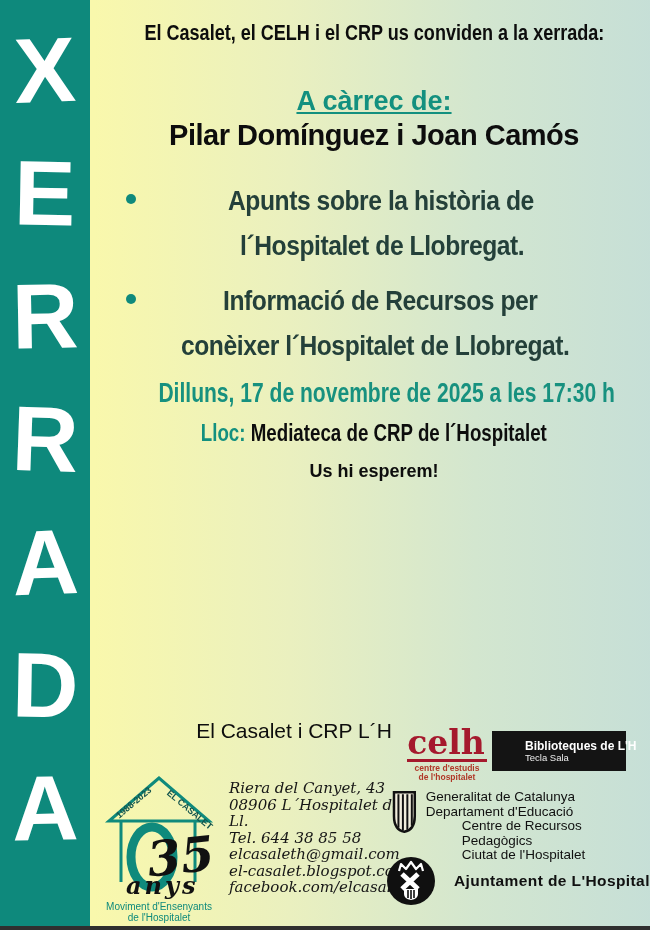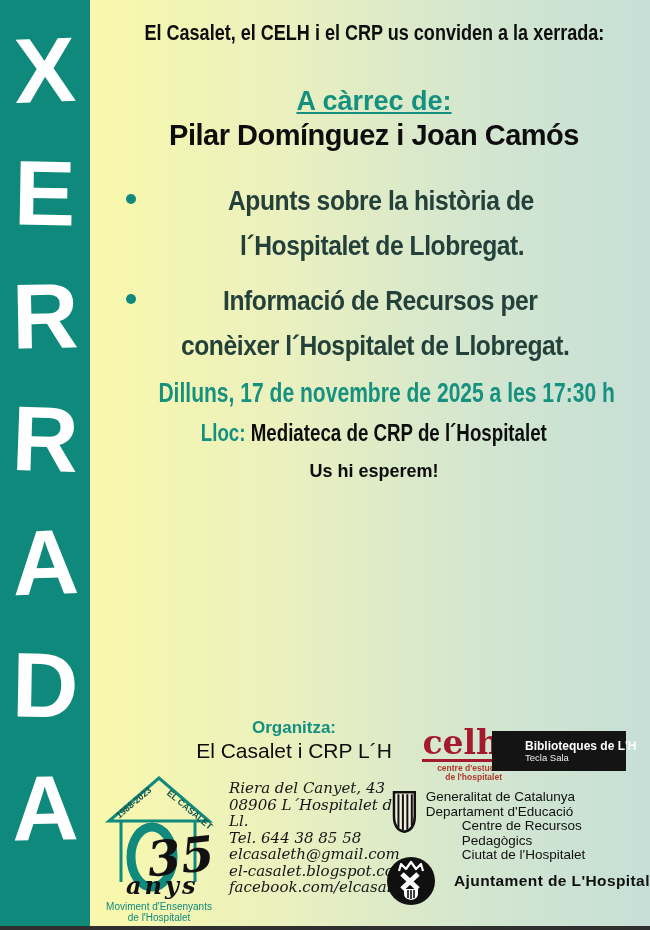--- a/index.html
+++ b/index.html
@@ -53,21 +53,21 @@
   .date-line{margin-top:3px;white-space:nowrap;font-weight:bold;font-size:27px;color:#17917f;}
   .lloc-line{margin-top:10px;white-space:nowrap;font-weight:bold;font-size:24px;}
   .lloc-label{color:#13907f;}
   .lloc-value{color:#0d0d0d;}
   .closing{margin-top:14px;font-weight:bold;font-size:18px;color:#0d0d0d;}
   
   .bottom{position:absolute;left:0;top:716px;width:560px;height:214px;text-align:left;}
   .organitza{position:absolute;left:30px;top:2px;width:340px;text-align:center;}
   .organitza-label{font-weight:bold;font-size:17px;color:#13907f;}
   .organitza-names{font-weight:normal;font-size:21px;color:#0d0d0d;margin-top:1px;}
-  .celh{position:absolute;left:308px;top:12px;width:90px;text-align:right;margin-left:10px;}
+  .celh{position:absolute;left:308px;top:12px;width:90px;text-align:center;}
   .celh-acronym{
     display:inline-block;font-family:"DejaVu Serif",serif;font-weight:bold;
     font-size:33px;line-height:30px;color:#a5192d;border-bottom:3px solid #a5192d;padding:0 2px 1px 0;
   }
   .celh-sub{font-size:8.5px;line-height:9px;color:#b03828;margin-top:2px;font-weight:bold;}
   .bib-box{
     position:absolute;left:398px;top:15px;width:134px;height:40px;background:#141414;
     display:flex;align-items:center;padding-left:5px;box-sizing:border-box;color:#fff;gap:24px;
   }
   .bib-text{margin-left:4px;}
@@ -129,21 +129,20 @@
         <span class="lloc-label">Lloc:</span>
         <span class="lloc-value">Mediateca de CRP de l´Hospitalet</span>
       </span>
     </div>
 
     <div class="closing">Us hi esperem!</div>
 
     <div class="bottom">
 
       <div class="organitza">
-        <div class="organitza-label">Organitza:</div>
         <div class="organitza-names">El Casalet i CRP L´H</div>
       </div>
 
       <div class="celh">
         <span class="celh-acronym">celh</span>
         <div class="celh-sub">
           <div>centre d'estudis</div>
           <div>de l'hospitalet</div>
         </div>
       </div>

